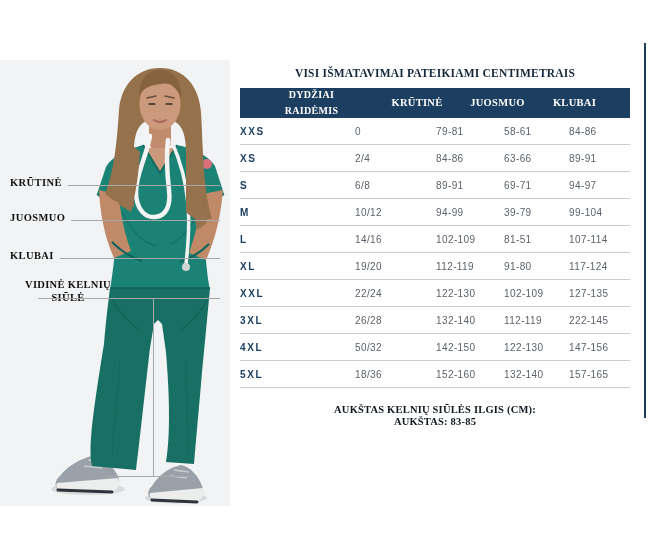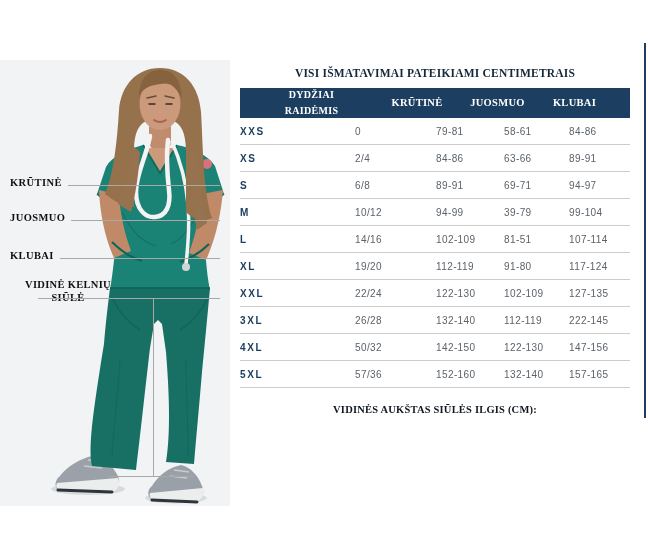--- a/index.html
+++ b/index.html
@@ -190,25 +190,26 @@
     </div>
     <div class="trow">
       <div class="cell size c0">4XL</div>
       <div class="cell c1">50/32</div>
       <div class="cell c2">142-150</div>
       <div class="cell c3">122-130</div>
       <div class="cell c4">147-156</div>
     </div>
     <div class="trow">
       <div class="cell size c0">5XL</div>
-      <div class="cell c1">57/36</div>
+      <div class="cell c1">18/36</div>
       <div class="cell c2">152-160</div>
       <div class="cell c3">132-140</div>
       <div class="cell c4">157-165</div>
     </div>
 
     <div class="inseam-info">
-      <div class="t">VIDINĖS AUKŠTAS SIŪLĖS ILGIS (CM):</div>
+      <div class="t">AUKŠTAS KELNIŲ SIŪLĖS ILGIS (CM):</div>
+      <div class="o">AUKŠTAS: 83-85</div>
     </div>
   </div>
 
   <div class="right-line"></div>
 </div>
 
 </body></html>

